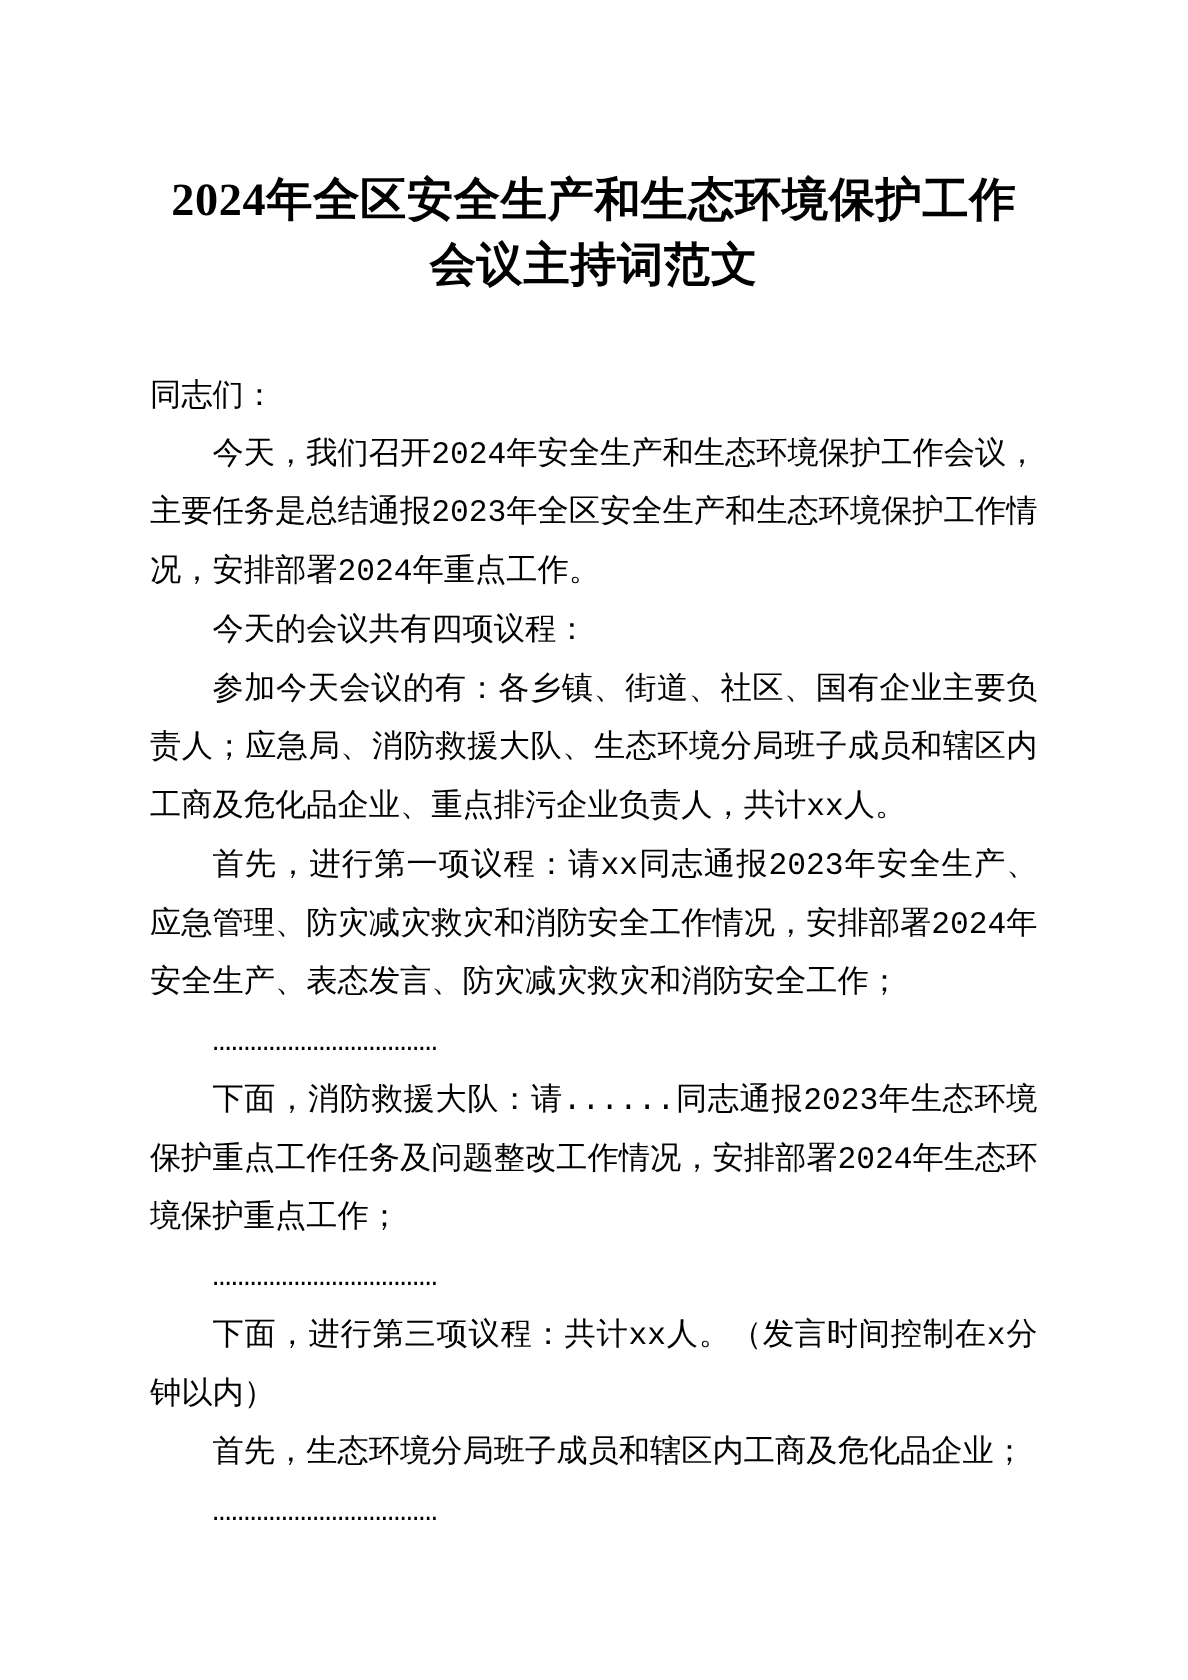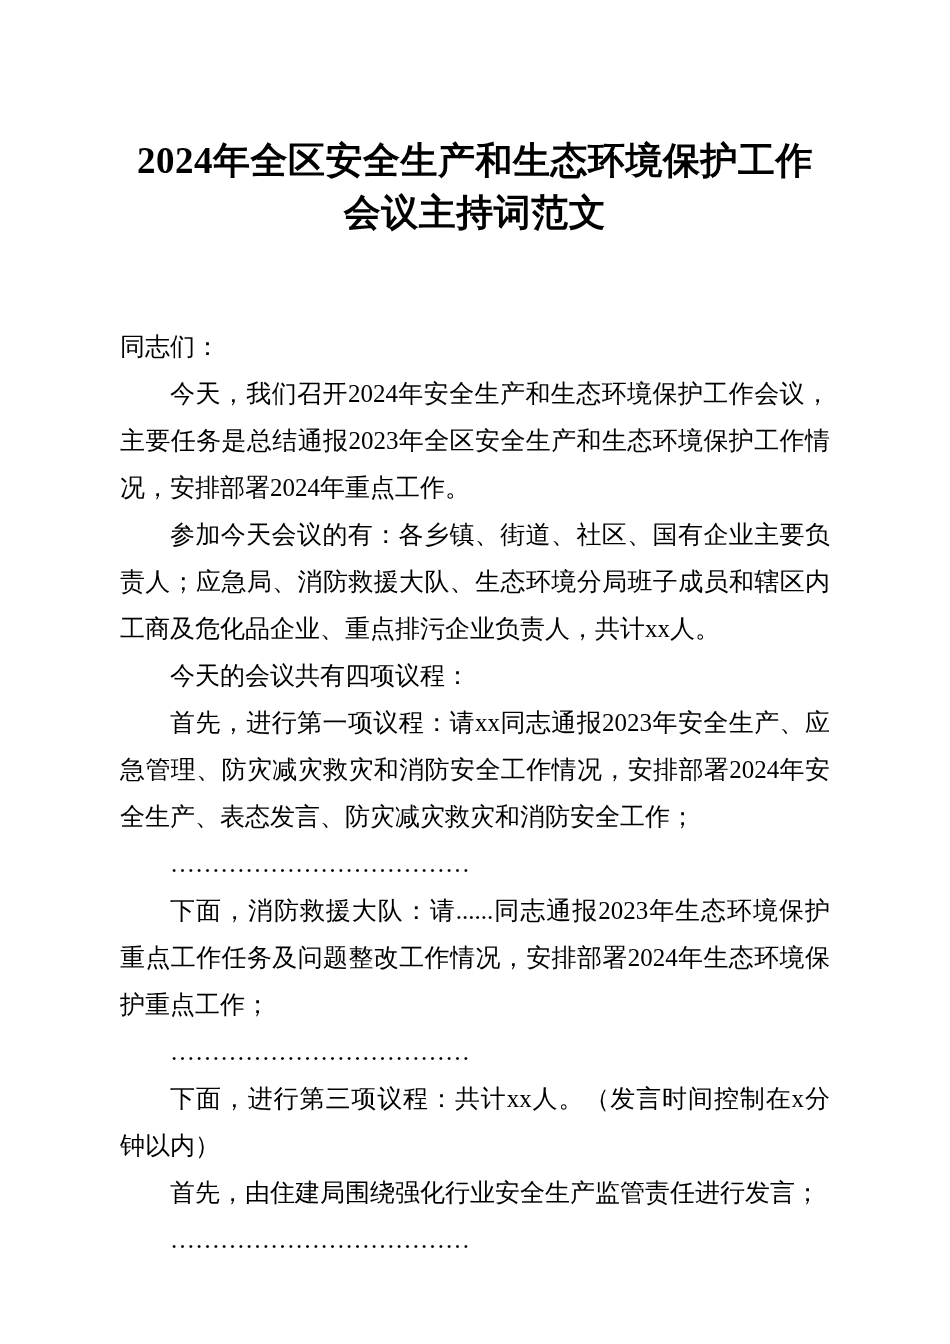--- a/index.html
+++ b/index.html
@@ -12,52 +12,53 @@
     overflow: hidden;
   }
   .page {
     width: 950px;
     height: 1344px;
     padding: 135px 120px 0 120px;
     background: #ffffff;
   }
   .title {
     width: 700px;
-    margin: 0 auto 84px auto;
+    margin: 0 auto 54px auto;
     font-size: 37px;
     font-weight: bold;
     text-align: center;
     line-height: 52px;
     letter-spacing: 0.5px;
   }
   .body-text {
     width: 710px;
   }
   .para {
     font-size: 25px;
     line-height: 47px;
     text-align: justify;
     text-justify: inter-ideograph;
     word-break: break-all;
   }
   .para.indent {
     text-indent: 2em;
+    font-family: Liberation Mono, monospace;
   }
 </style>
 </head>
 <body>
 
 <div class="page">
   <h1 class="title">2024年全区安全生产和生态环境保护工作会议主持词范文</h1>
   <div class="body-text">
       <p class="para">同志们：</p>
       <p class="para indent">今天，我们召开2024年安全生产和生态环境保护工作会议，主要任务是总结通报2023年全区安全生产和生态环境保护工作情况，安排部署2024年重点工作。</p>
+      <p class="para indent">今天的会议共有四项议程：</p>
       <p class="para indent">参加今天会议的有：各乡镇、街道、社区、国有企业主要负责人；应急局、消防救援大队、生态环境分局班子成员和辖区内工商及危化品企业、重点排污企业负责人，共计xx人。</p>
-      <p class="para indent">今天的会议共有四项议程：</p>
       <p class="para indent">首先，进行第一项议程：请xx同志通报2023年安全生产、应急管理、防灾减灾救灾和消防安全工作情况，安排部署2024年安全生产、表态发言、防灾减灾救灾和消防安全工作；</p>
       <p class="para indent">………………………………</p>
       <p class="para indent">下面，消防救援大队：请......同志通报2023年生态环境保护重点工作任务及问题整改工作情况，安排部署2024年生态环境保护重点工作；</p>
       <p class="para indent">………………………………</p>
       <p class="para indent">下面，进行第三项议程：共计xx人。（发言时间控制在x分钟以内）</p>
-      <p class="para indent">首先，由住建局围绕强化行业安全生产监管责任进行发言；</p>
+      <p class="para indent">首先，生态环境分局班子成员和辖区内工商及危化品企业；</p>
       <p class="para indent">………………………………</p>
     </div>
 </div>
 
 </body></html>

